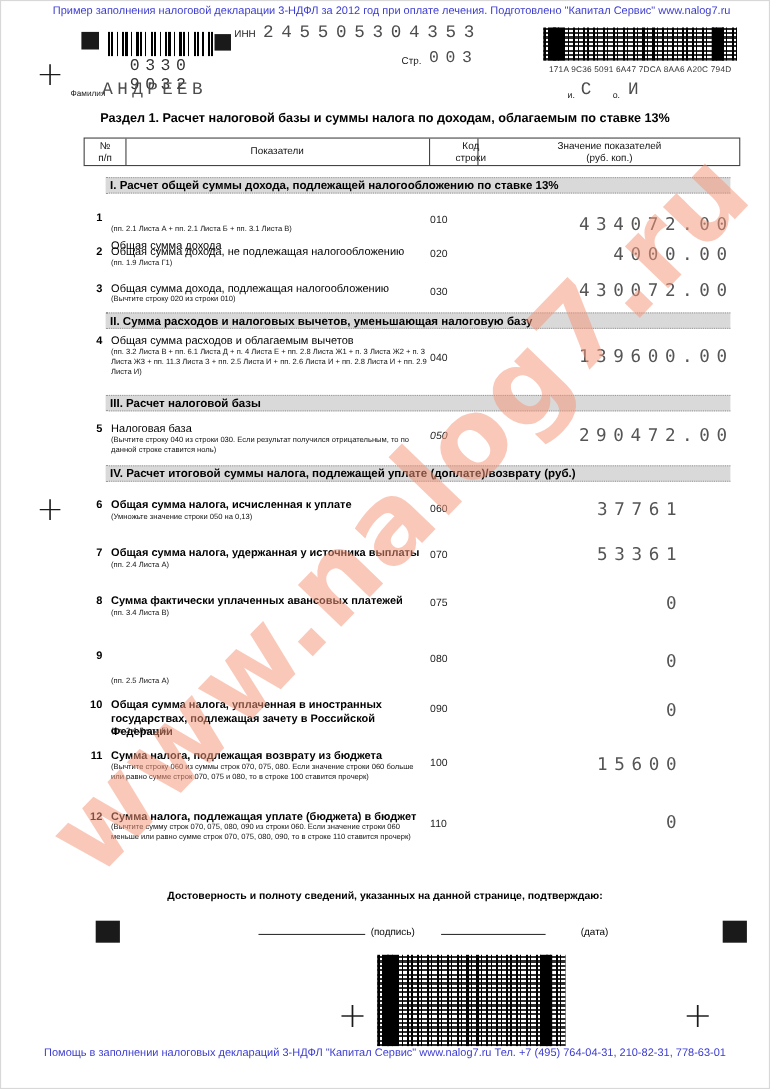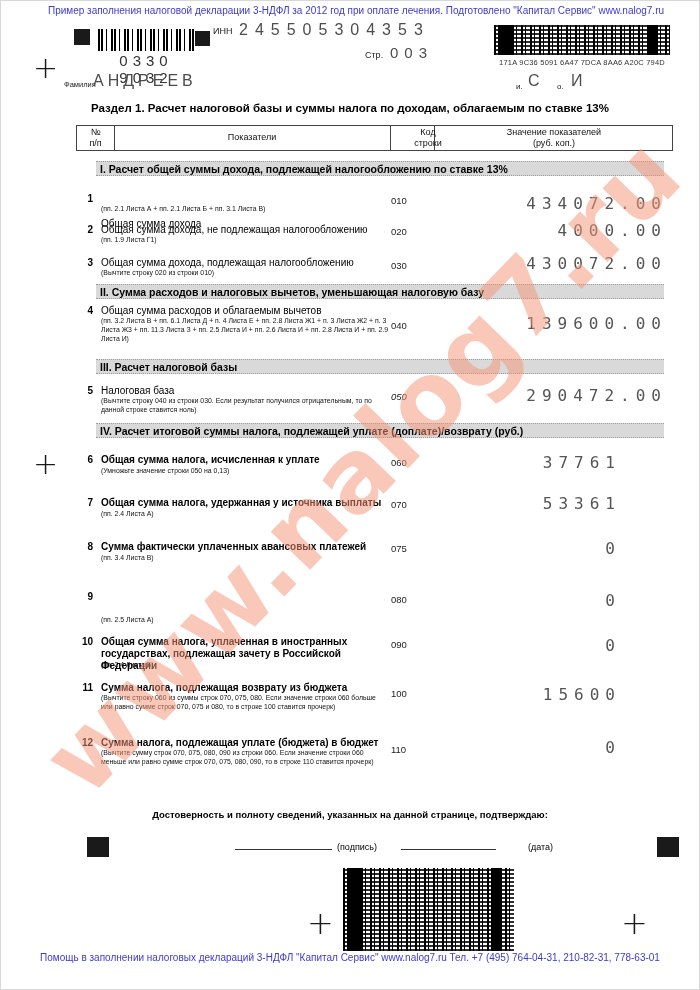--- a/index.html
+++ b/index.html
@@ -3,21 +3,21 @@
 <meta charset="utf-8">
 <style>
   html,body{margin:0;padding:0;background:#fff;}
   .page{
     position:relative;width:700px;height:990px;background:#ffffff;
     font-family:"Liberation Sans",sans-serif;color:#000;
     border:1px solid #d8d8d8;box-sizing:border-box;overflow:hidden;
   }
   .abs{position:absolute;}
   .blue{color:#3b3bd0;}
-  .mono{font-family:Liberation Sans, sans-serif;color:#4d4d4d;}
+  .mono{font-family:Liberation Mono, monospace;color:#4d4d4d;}
   .center{text-align:center;}
   
   .sq{background:#1a1a1a;}
   .plus{font-family:"DejaVu Sans",sans-serif;font-weight:200;color:#1a1a1a;line-height:1;}
   .barcode-1d{
     background:repeating-linear-gradient(90deg,#000 0 2px,#fff 2px 3px,#000 3px 5px,#fff 5px 8px,#000 8px 9px,#fff 9px 13px);
   }
   .barcode-2d{
     background:
       repeating-linear-gradient(0deg, rgba(0,0,0,.82) 0 2px, rgba(255,255,255,0) 2px 4px),

